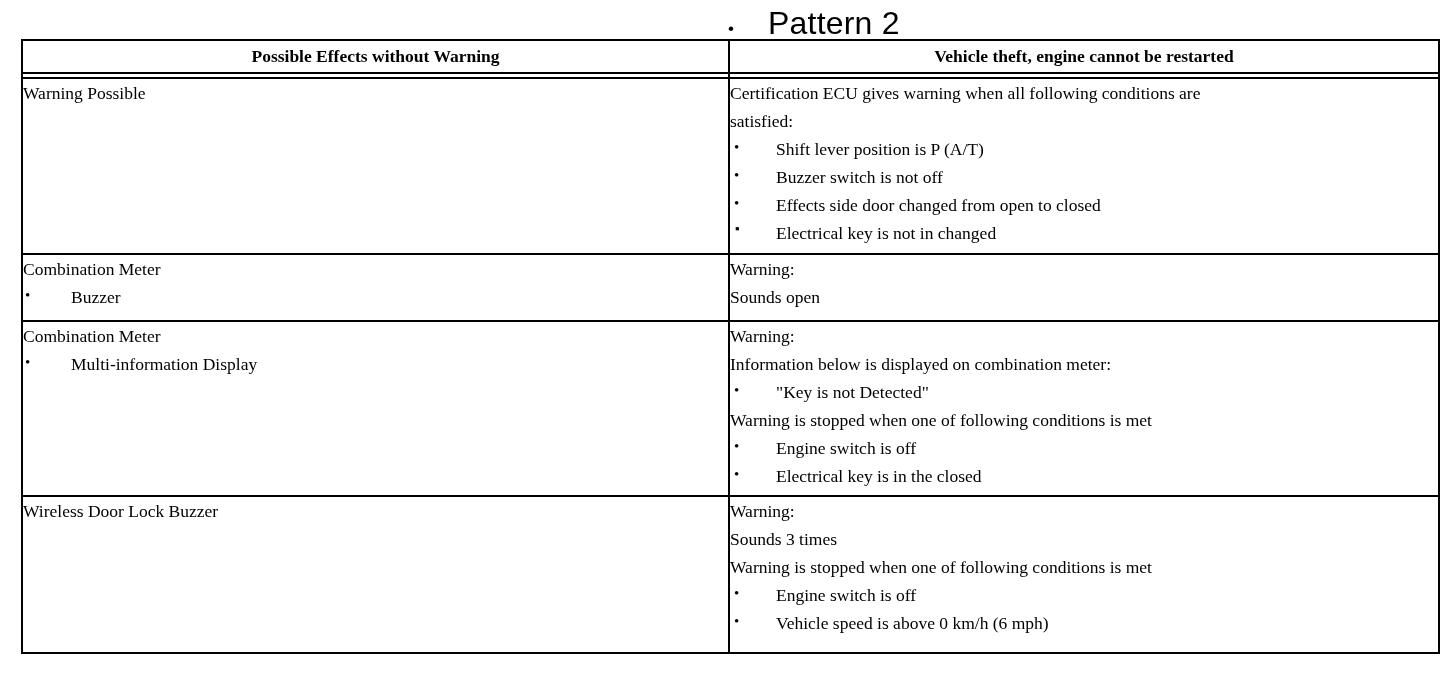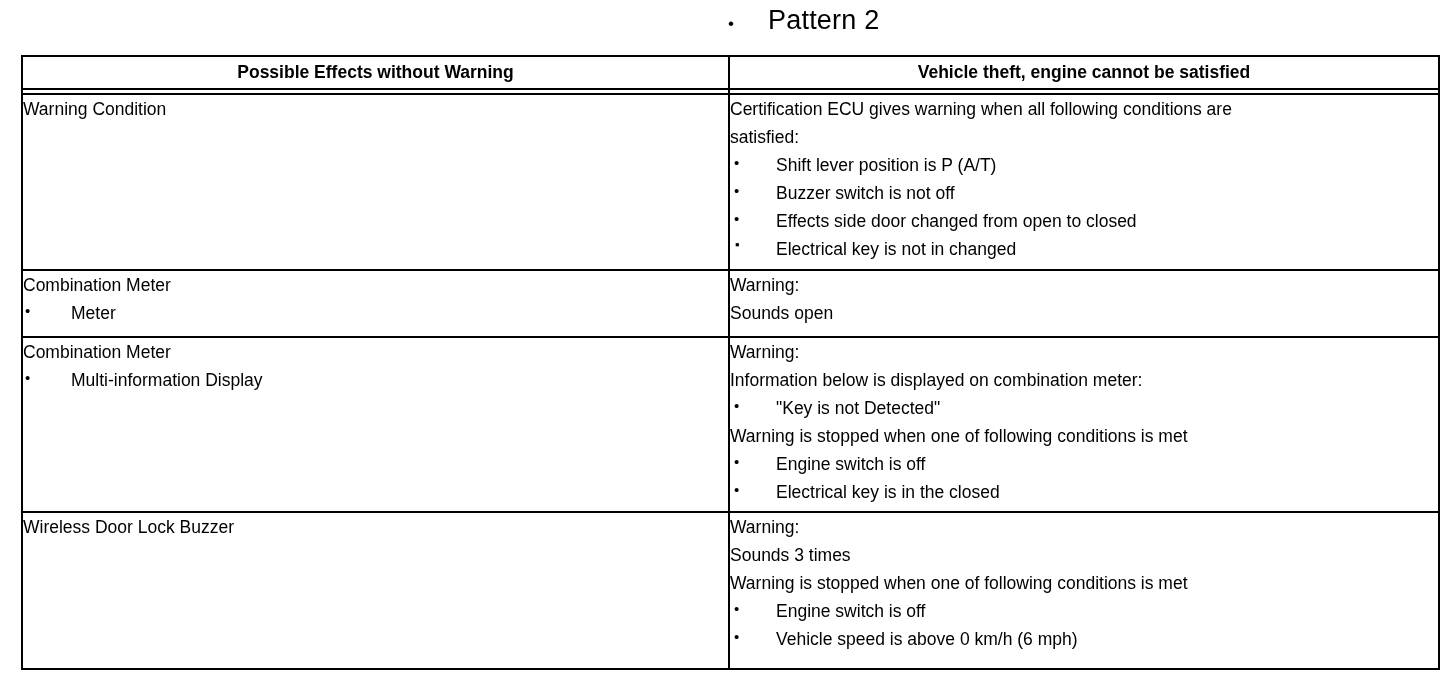--- a/index.html
+++ b/index.html
@@ -29,34 +29,35 @@
     align-items: baseline;
   }
   .title-bullet {
     font-size: 17px;
     line-height: 1;
     width: 40px;
     display: inline-block;
     text-align: left;
   }
   .title-text {
-    font-size: 27px;
+    font-size: 32px;
     line-height: 1.1;
     letter-spacing: 0.2px;
     white-space: nowrap;
   }
 
   
   .tbl {
     position: absolute;
     left: 21px;
-    top: 55px;
+    top: 39px;
     width: 1417px;
     border-collapse: collapse;
     table-layout: fixed;
+    font-family: Liberation Serif, serif;
   }
   .tbl td, .tbl th {
     border: 2px solid #000;
     vertical-align: top;
     padding: 0;
   }
   .col-left  { width: 707px; }
   .col-right { width: 710px; }
 
   .tbl thead th {
@@ -150,33 +151,33 @@
   </div>
 
   <table class="tbl">
     <colgroup>
       <col class="col-left">
       <col class="col-right">
     </colgroup>
     <thead>
       <tr>
         <th>Possible Effects without Warning</th>
-        <th>Vehicle theft, engine cannot be satisfied</th>
+        <th>Vehicle theft, engine cannot be restarted</th>
       </tr>
     </thead>
     <tbody>
 
       <tr class="dbl-spacer">
         <td class="mid"></td>
         <td class="mid"></td>
       </tr>
 
       <tr class="row-1">
         <td class="cell cell-mid">
-          <div class="line">Warning Condition</div>
+          <div class="line">Warning Possible</div>
         </td>
         <td class="cell">
           <div class="line">Certification ECU gives warning when all following conditions are</div>
           <div class="line">satisfied:</div>
           <ul class="bullets">
             <li>
               <span class="bul">•</span>
               <span>Shift lever position is P (A/T)</span>
             </li>
             <li>
@@ -194,21 +195,21 @@
           </ul>
         </td>
       </tr>
 
       <tr class="row-2">
         <td class="cell">
           <div class="line">Combination Meter</div>
           <ul class="sub-bullets">
             <li>
               <span class="bul">•</span>
-              <span>Meter</span>
+              <span>Buzzer</span>
             </li>
           </ul>
         </td>
         <td class="cell">
           <div class="line">Warning:</div>
           <div class="line">Sounds open</div>
         </td>
       </tr>
 
       <tr class="row-3">

